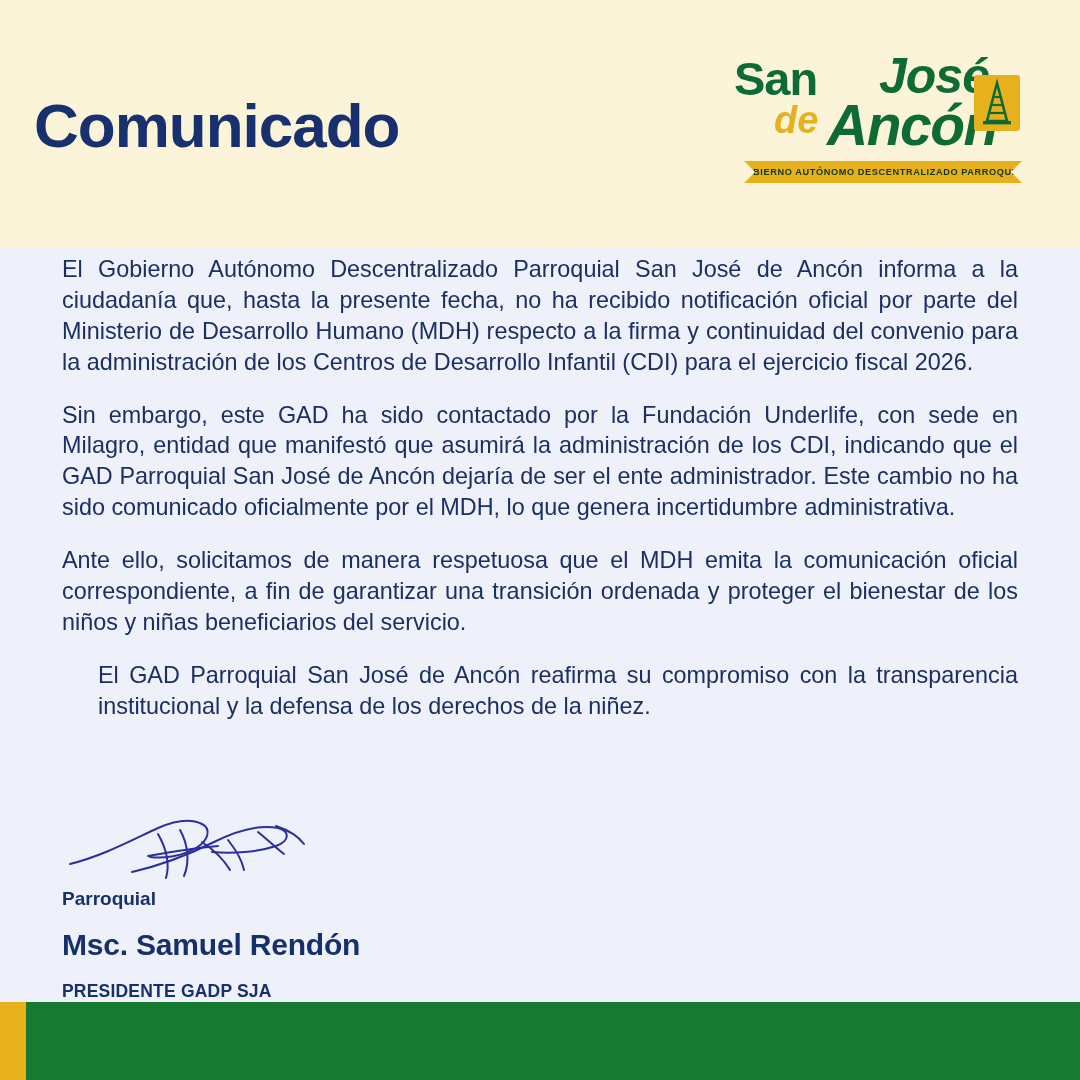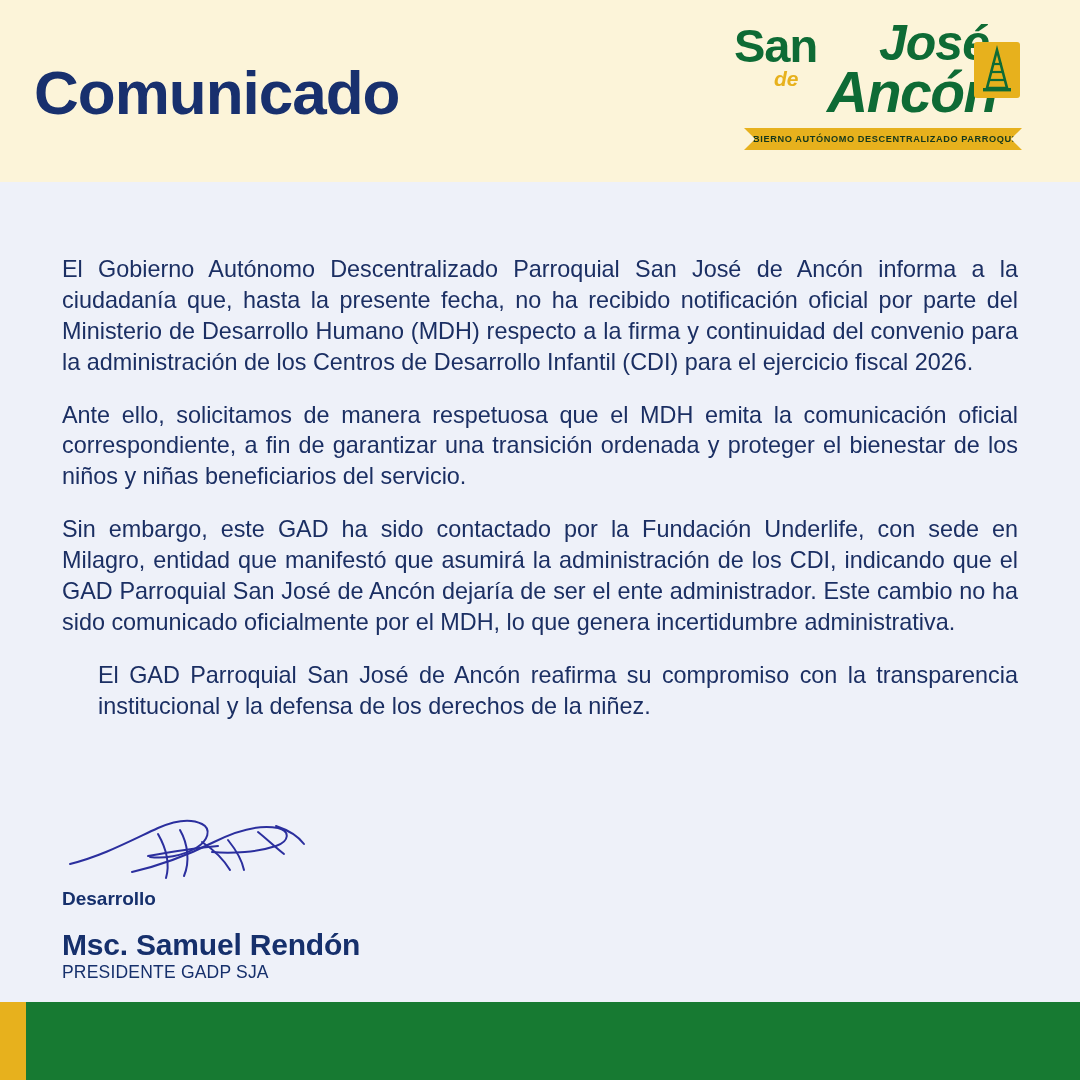--- a/index.html
+++ b/index.html
@@ -19,21 +19,21 @@
     height: 1080px;
     background: #eef1f9;
     overflow: hidden;
   }
 
   
   .header {
     position: absolute;
     top: 0; left: 0;
     width: 1080px;
-    height: 182px;
+    height: 248px;
     background: #fcf4d9;
     display: flex;
     align-items: center;
     justify-content: space-between;
     box-sizing: border-box;
     padding: 0 40px 0 34px;
   }
   .title {
     font-size: 62px;
     font-weight: 800;
@@ -68,21 +68,21 @@
     font-weight: 800;
     font-style: italic;
     color: #0e6b35;
     letter-spacing: -1px;
     line-height: 1;
   }
   .logo-de {
     position: absolute;
     top: 52px;
     left: 42px;
-    font-size: 21px;
+    font-size: 38px;
     font-weight: 800;
     font-style: italic;
     color: #e7b11d;
     line-height: 1;
   }
   .logo-ancon {
     position: absolute;
     top: 48px;
     left: 95px;
     font-size: 57px;
@@ -154,24 +154,24 @@
   }
   .sig-name {
     font-size: 30px;
     font-weight: 800;
     color: #16306c;
     letter-spacing: -0.2px;
     margin-top: 18px;
   }
   .sig-role {
     font-size: 17.5px;
-    font-weight: 400;
+    font-weight: 700;
     color: #16306c;
     letter-spacing: 0.2px;
-    margin-top: 0;
+    margin-top: 19px;
   }
 
   
   .footer-green {
     position: absolute;
     left: 0; bottom: 0;
     width: 1080px;
     height: 78px;
     background: #177a32;
   }
@@ -207,39 +207,39 @@
       </svg>
 
       <div class="logo-ribbon">
         <span>GOBIERNO AUTÓNOMO DESCENTRALIZADO PARROQUIAL</span>
       </div>
     </div>
   </div>
 
   <div class="body">
     <p class="para">El Gobierno Autónomo Descentralizado Parroquial San José de Ancón informa a la ciudadanía que, hasta la presente fecha, no ha recibido notificación oficial por parte del Ministerio de Desarrollo Humano (MDH) respecto a la firma y continuidad del convenio para la administración de los Centros de Desarrollo Infantil (CDI) para el ejercicio fiscal 2026.</p>
+    <p class="para">Sin embargo, este GAD ha sido contactado por la Fundación Underlife, con sede en Milagro, entidad que manifestó que asumirá la administración de los CDI, indicando que el GAD Parroquial San José de Ancón dejaría de ser el ente administrador. Este cambio no ha sido comunicado oficialmente por el MDH, lo que genera incertidumbre administrativa.</p>
     <p class="para">Ante ello, solicitamos de manera respetuosa que el MDH emita la comunicación oficial correspondiente, a fin de garantizar una transición ordenada y proteger el bienestar de los niños y niñas beneficiarios del servicio.</p>
-    <p class="para">Sin embargo, este GAD ha sido contactado por la Fundación Underlife, con sede en Milagro, entidad que manifestó que asumirá la administración de los CDI, indicando que el GAD Parroquial San José de Ancón dejaría de ser el ente administrador. Este cambio no ha sido comunicado oficialmente por el MDH, lo que genera incertidumbre administrativa.</p>
     <p class="para">El GAD Parroquial San José de Ancón reafirma su compromiso con la transparencia institucional y la defensa de los derechos de la niñez.</p>
 
     <div class="signature-block">
       <svg class="sig-svg" width="290" height="80" viewBox="0 0 290 80">
         <g fill="none" stroke="#2b2f9e" stroke-width="2" stroke-linecap="round" stroke-linejoin="round">
           <path d="M8 52 C40 44 66 30 96 16 C112 9 128 6 140 12 C150 17 146 29 134 36 C120 44 102 47 88 45"></path>
           <path d="M70 60 C96 54 124 44 152 30 C172 20 196 12 216 16 C228 19 228 29 214 34 C196 40 170 42 150 40"></path>
           <path d="M96 22 C104 36 108 52 104 66"></path>
           <path d="M118 18 C126 32 128 50 122 64"></path>
           <path d="M86 44 C108 40 132 36 156 34"></path>
           <path d="M140 30 C152 38 162 48 168 58"></path>
           <path d="M166 28 C174 38 180 48 182 58"></path>
           <path d="M196 20 C206 28 214 36 222 42"></path>
           <path d="M214 14 C226 18 236 24 242 32"></path>
         </g>
       </svg>
-      <div class="sig-label">Desarrollo</div>
+      <div class="sig-label">Parroquial</div>
       <div class="sig-name">Msc. Samuel Rendón</div>
       <div class="sig-role">PRESIDENTE GADP SJA</div>
     </div>
   </div>
 
   <div class="footer-green"></div>
   <div class="footer-yellow"></div>
 
 </div>
 

